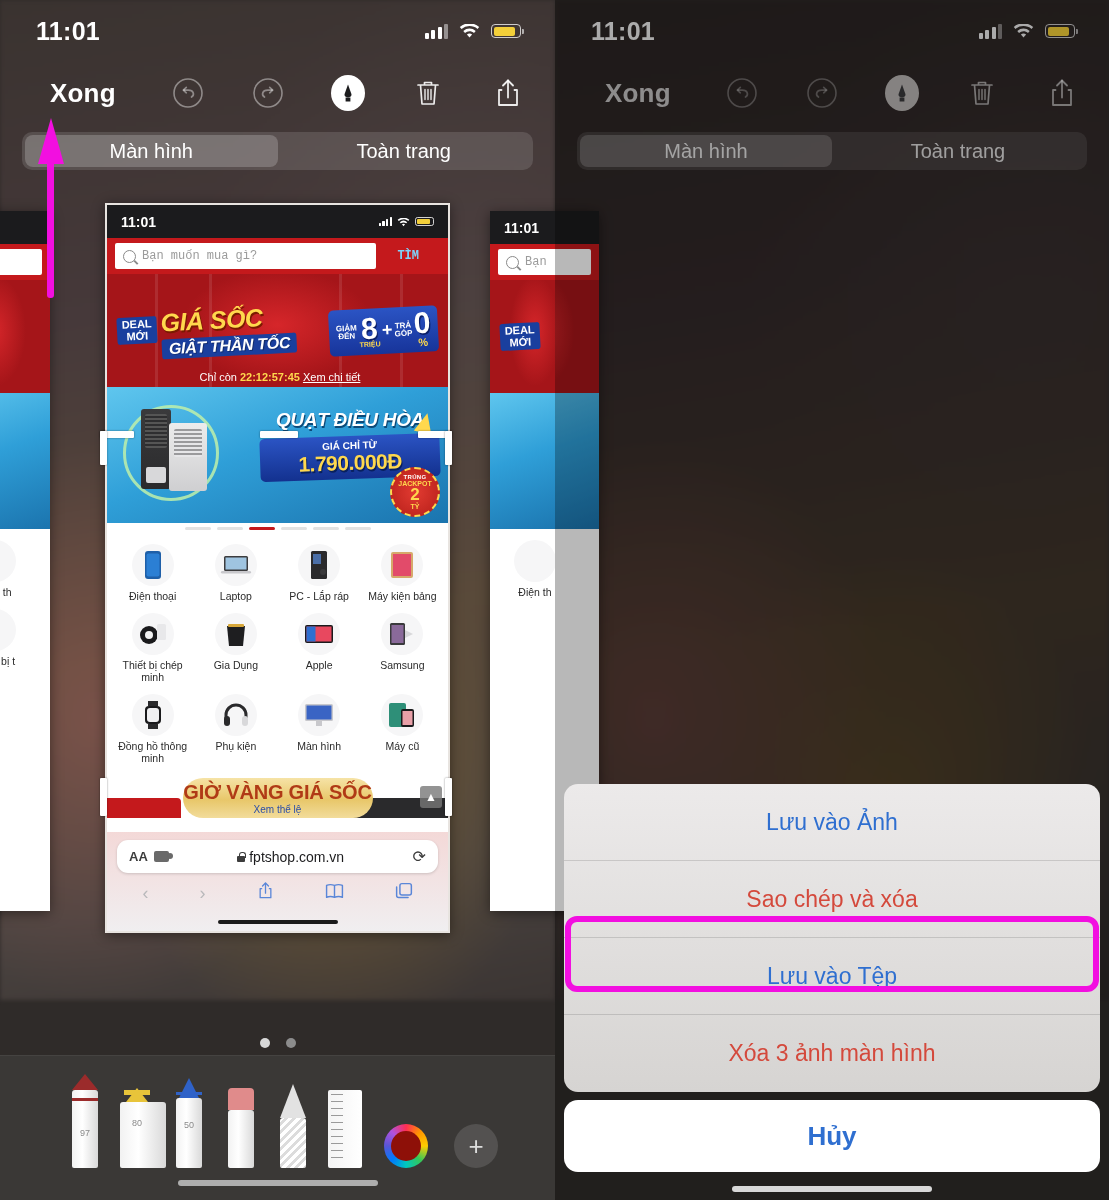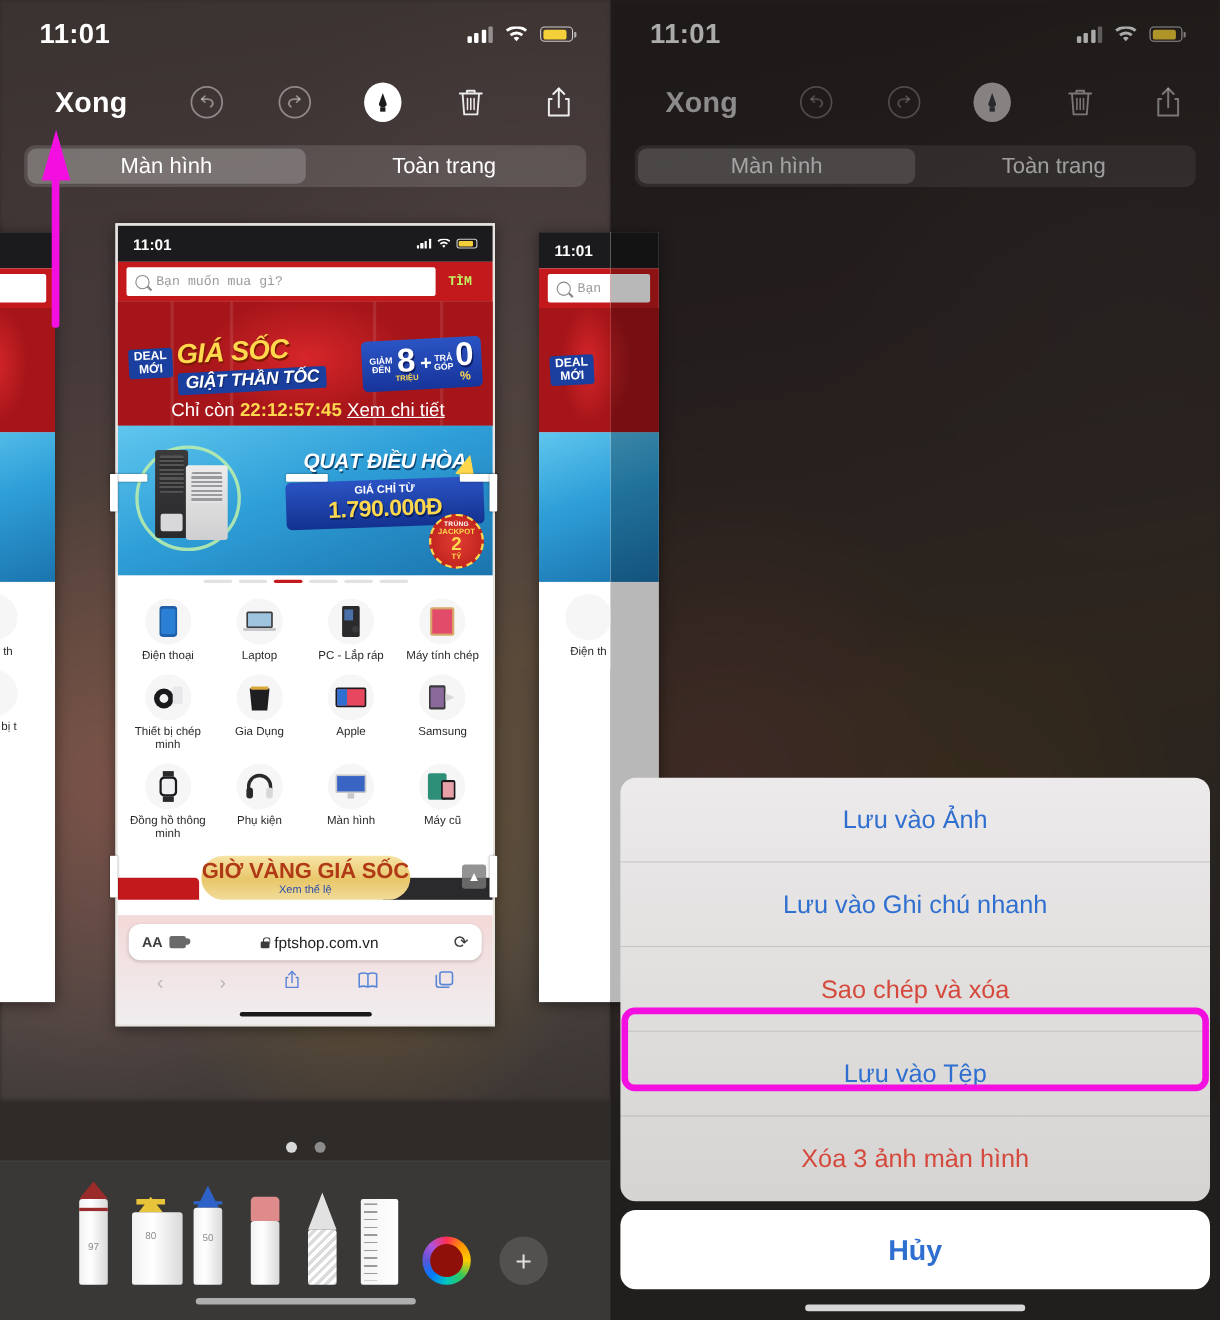--- a/index.html
+++ b/index.html
@@ -117,21 +117,21 @@
   .s-batt i{display:block;height:100%;width:88%;background:#f3cf3a;border-radius:1px;}
 
   .s-search { background:#c4191c; padding:5px 8px; display:flex; align-items:center; gap:0;font-family:Liberation Mono, monospace; }
   .s-search-box { flex:1; background:#fff; height:26px; border-radius:2px;
                   display:flex; align-items:center; padding:0 8px; gap:6px; }
   .s-search-box .mag { width:13px;height:13px;border:1.6px solid #8a8a8a;border-radius:50%;
                        position:relative; flex:none;}
   .s-search-box .mag::after{content:"";position:absolute;width:1.6px;height:5px;background:#8a8a8a;
                        right:-2px;bottom:-3px;transform:rotate(-45deg);}
   .s-search-box span{font-size:12px;color:#9b9b9b;}
-  .s-tim{color:#bef264;font-size:12px;font-weight:600;padding:0 11px;}
+  .s-tim{color:#7dd3fc;font-size:12px;font-weight:600;padding:0 21px;}
 
   .s-banner1 { position:relative; height:113px; overflow:hidden;
     background:
       radial-gradient(ellipse 40% 70% at 50% 45%, #d6262a 0%, #a51519 70%),
       linear-gradient(120deg,#8e1114,#c02327 45%,#8e1114);
   }
   .ray { position:absolute; top:-20%; width:3px; height:150%; background:rgba(255,255,255,.1); }
   .b1-inner { position:absolute; inset:0; display:flex; align-items:center; padding:6px 10px; }
   .deal-moi { color:#fff; font-size:11px; font-weight:900; line-height:1.05;
               background:#1a3f9e; padding:2px 5px; border-radius:3px; transform:rotate(-3deg);
@@ -146,21 +146,21 @@
                border-radius:5px; transform:rotate(-3deg); padding:4px 7px;
                display:flex; align-items:center; gap:2px; color:#fff; }
   .giam-den{font-size:8px;font-weight:900;line-height:1;text-align:center;}
   .big8{font-size:30px;font-weight:900;line-height:.85;color:#fff;text-shadow:1px 2px 0 #0b1f66;}
   .trieu{font-size:7px;font-weight:900;color:#ffd84d;}
   .plus{font-size:18px;font-weight:900;}
   .tragop{font-size:8px;font-weight:900;line-height:1;text-align:center;}
   .big0{font-size:30px;font-weight:900;line-height:.85;color:#fff;text-shadow:1px 2px 0 #0b1f66;}
   .pct{font-size:11px;font-weight:900;color:#ffd84d;}
   .countdown { position:absolute; left:5px; right:0; bottom:4px; text-align:center;
-               color:#fff; font-size:17px; }
+               color:#fff; font-size:11px; }
   .countdown b { color:#ffd84d; }
   .countdown u { text-decoration:underline; }
 
   .s-banner2 { position:relative; height:136px; overflow:hidden;
     background: linear-gradient(160deg,#5fc6ee 0%, #2f9fd8 45%, #1b74ae 100%); }
   .b2-ring{position:absolute;left:16px;top:18px;width:96px;height:96px;border-radius:50%;
            border:3px solid rgba(190,240,170,.85);}
   .cooler{position:absolute;border-radius:3px;}
   .cooler-1{left:34px;top:22px;width:30px;height:80px;background:linear-gradient(180deg,#3a3a3c,#2a2a2c);}
   .cooler-1::before{content:"";position:absolute;left:4px;top:5px;right:4px;height:34px;
@@ -525,21 +525,21 @@
             </div>
             <div class="cat-lb">PC - Lắp ráp</div>
           </div>
           <div class="cat">
             <div class="cat-ico">
               <svg width="26" height="30" viewBox="0 0 26 30">
                   <rect x="2" y="2" width="22" height="26" rx="2" fill="#d6a96a"></rect>
                   <rect x="4" y="4" width="18" height="22" fill="#e24b6a"></rect>
                 </svg>
             </div>
-            <div class="cat-lb">Máy tính chép</div>
+            <div class="cat-lb">Máy kiện bảng</div>
           </div>
 
           <div class="cat">
             <div class="cat-ico">
               <svg width="32" height="28" viewBox="0 0 32 28">
                   <circle cx="12" cy="15" r="9" fill="#1a1a1c"></circle>
                   <circle cx="12" cy="15" r="4" fill="#f2f2f2"></circle>
                   <rect x="20" y="4" width="9" height="16" rx="1.5" fill="#e8e8ea"></rect>
                 </svg>
             </div>
@@ -818,21 +818,20 @@
           </div>
         <div class="s-banner2"></div>
       </div>
 
     </div>
 
     <div class="dim-overlay"></div>
 
     <div class="sheet">
       <div class="sheet-item">Lưu vào Ảnh</div>
-      <div class="sheet-item">Lưu vào Ghi chú nhanh</div>
       <div class="sheet-item destructive">Sao chép và xóa</div>
       <div class="sheet-item">Lưu vào Tệp</div>
       <div class="sheet-item destructive">Xóa 3 ảnh màn hình</div>
     </div>
     <div class="cancel">Hủy</div>
 
     <div class="hi-box" style="left:10px;right:10px;top:916px;height:76px;"></div>
 
     <div class="r-home">
         <i></i>

